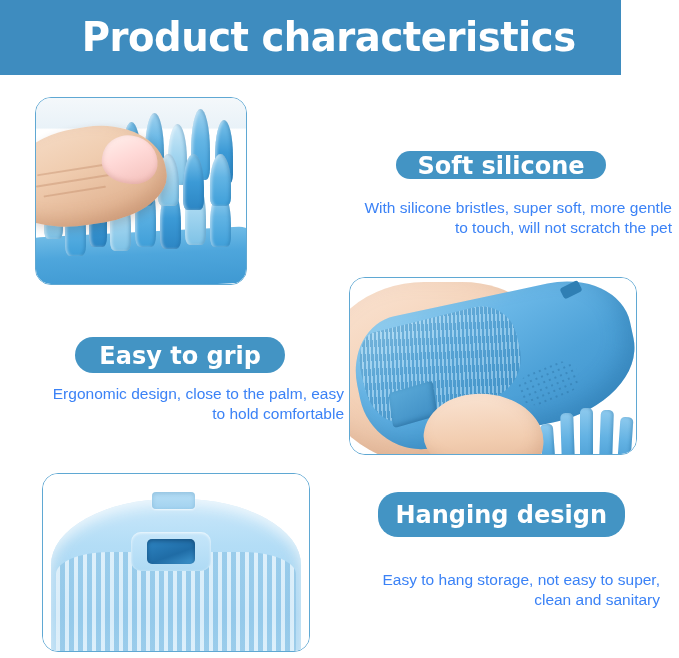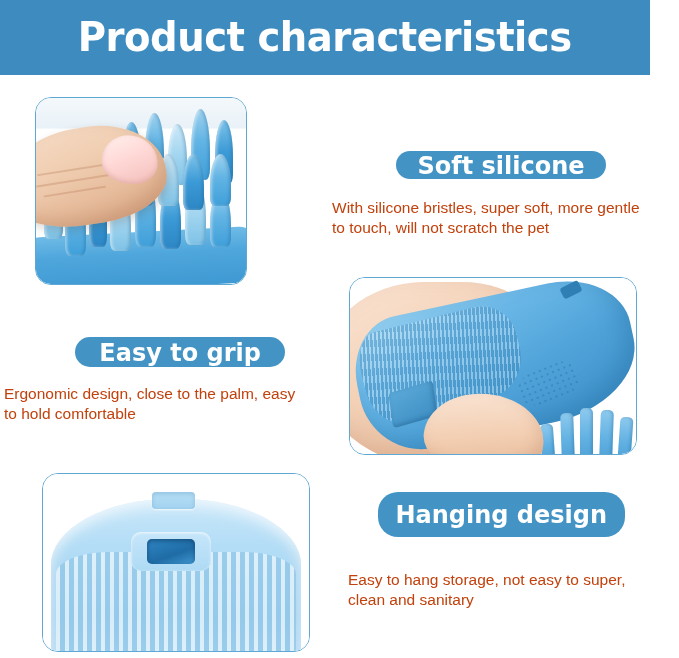--- a/index.html
+++ b/index.html
@@ -14,26 +14,27 @@
     overflow: hidden;
     font-family: "Liberation Sans", sans-serif;
     -webkit-font-smoothing: antialiased;
   }
 
   
   .header-bar {
     position: absolute;
     left: 0;
     top: 0;
-    width: 650px;
+    width: 584px;
     height: 75px;
     background: #3e8cbf;
     display: flex;
     align-items: center;
     justify-content: center;
+    padding-left: 37px;
   }
   .header-title {
     color: #ffffff;
     font-family: "DejaVu Sans", sans-serif;
     font-size: 41px;
     font-weight: bold;
     letter-spacing: -0.5px;
     line-height: 1;
     transform: scaleX(0.94);
     white-space: nowrap;
@@ -292,31 +293,31 @@
     color: #ffffff;
     font-family: "DejaVu Sans", sans-serif;
     font-weight: bold;
     font-size: 25px;
     line-height: 1;
     letter-spacing: 0px;
     transform: scaleX(0.96);
     white-space: nowrap;
   }
   #badge-soft-silicone  { left: 396px; top: 151px; width: 210px; height: 28px; }
-  #badge-easy-to-grip   { left: 75px;  top: 337px; width: 210px; height: 30px; }
+  #badge-easy-to-grip   { left: 75px;  top: 337px; width: 210px; height: 36px; }
   #badge-hanging-design { left: 378px; top: 492px; width: 247px; height: 45px; }
 
   
   .desc {
     position: absolute;
-    color: #c2410c;
+    color: #3b82f6;
     font-family: "Liberation Sans", sans-serif;
     font-size: 15.5px;
     line-height: 20px;
-    text-align: left;
+    text-align: right;
     white-space: pre-line;
   }
   #desc-soft-silicone  { left: 332px; top: 198px; width: 340px; }
   #desc-easy-to-grip   { left: 4px;  top: 384px; width: 340px; }
   #desc-hanging-design { left: 348px; top: 570px; width: 312px; }
 </style>
 </head>
 <body>
 
 <div class="header-bar">

